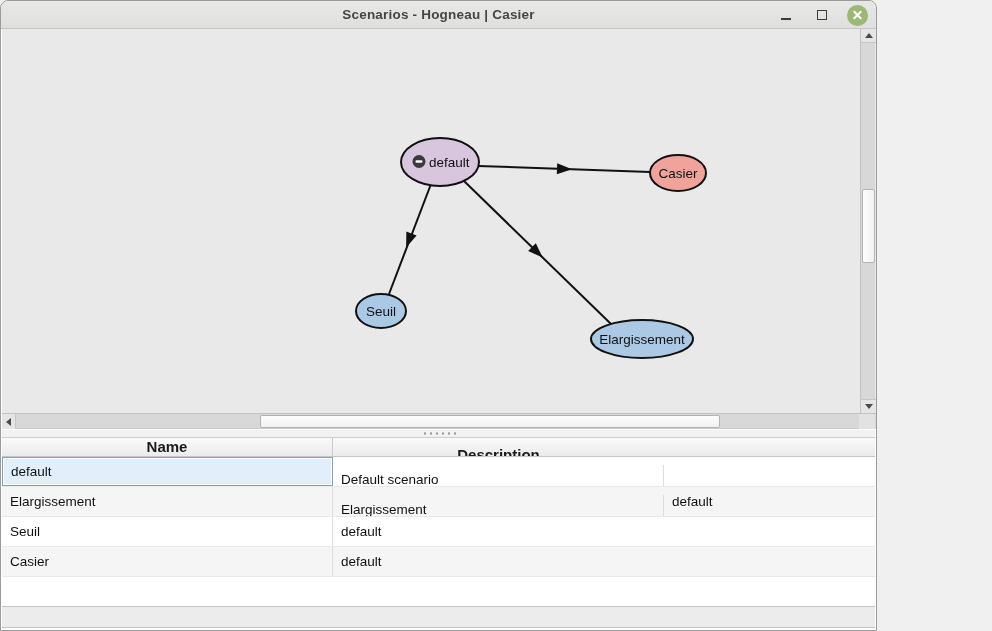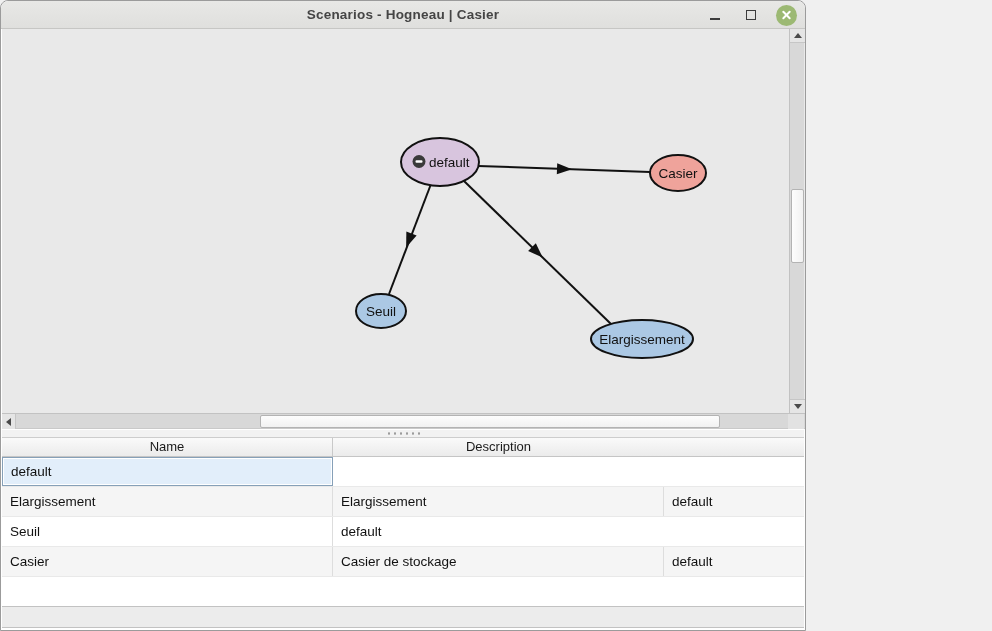--- a/index.html
+++ b/index.html
@@ -1,18 +1,18 @@
 <!DOCTYPE html>
 <html><head>
 <meta charset="utf-8">
 <style>
   * { margin:0; padding:0; box-sizing:border-box; }
   html,body { width:992px; height:631px; background:#f0f0f0; font-family:"Liberation Sans", sans-serif; }
   .window {
-    position:relative; width:806px; height:631px; background:#ffffff;
+    position:relative; width:877px; height:631px; background:#ffffff;
     border:1px solid #9b9b9b; border-radius:8px 8px 0 0; overflow:hidden;padding-left:29px;
   }
   
   .titlebar {
     position:absolute; top:0; left:0; right:0; height:28px;
     background:linear-gradient(#e8e8e6,#dfdfdd); border-bottom:1px solid #c6c6c4;
     border-radius:7px 7px 0 0; display:flex; align-items:center;
   }
   .title {
     position:absolute; left:0; right:0; text-align:center;
@@ -72,25 +72,25 @@
   }
   .grip {
     width:34px; height:3px;
     background-image:radial-gradient(circle, #9c9c9c 1px, transparent 1.3px);
     background-size:6px 3px; background-repeat:repeat-x;
   }
   
   .tablewrap { position:absolute; top:436px; left:1px; right:1px; bottom:24px; background:#ffffff; border-top:1px solid #cdcdcd; }
   .thead { display:flex; height:19px; background:linear-gradient(#fafafa,#ebebeb); border-bottom:1px solid #c5c5c5; }
   .th {
-    font-size:13px; color:#1a1a1a; text-align:center; line-height:18px;
-    border-right:1px solid #c9c9c9; overflow:hidden;
+    font-size:15px; color:#1a1a1a; text-align:center; line-height:18px;
+    border-right:1px solid #c9c9c9; overflow:hidden;font-weight:bold;
   }
   .th:last-child { border-right:none; }
-  .col-name { width:331px; } .col-desc { width:331px; } .col-parent { flex:1; }
+  .col-name { width:331px; } .col-desc { width:331px;margin-top:8px; } .col-parent { flex:1; }
   .trow { display:flex; height:30px; border-bottom:1px solid #e9e9e9; background:#ffffff; }
   .trow.alt { background:#f5f5f5; }
   .td {
     font-size:13.5px; color:#111111; padding:0 8px; line-height:29px;
     border-right:1px solid #dddddd; white-space:nowrap; overflow:hidden;
   }
   .td:last-child { border-right:none; }
   .td.selected {
     background:#e2eefa; border:1px solid #86a0b8; box-shadow:inset 0 0 0 1px #ffffff;
     line-height:27px; border-right:1px solid #86a0b8;
@@ -188,36 +188,36 @@
   </div>
 
   <div class="tablewrap">
     <div class="thead">
       <div class="th col-name">Name</div>
       <div class="th col-desc">Description</div>
     </div>
 
     <div class="trow">
       <div class="td col-name selected">default</div>
+      <div class="td col-desc">Default scenario</div>
       <div class="td col-parent"></div>
     </div>
 
     <div class="trow alt">
       <div class="td col-name">Elargissement</div>
       <div class="td col-desc">Elargissement</div>
       <div class="td col-parent">default</div>
     </div>
 
     <div class="trow">
       <div class="td col-name">Seuil</div>
       <div class="td col-parent">default</div>
     </div>
 
     <div class="trow alt">
       <div class="td col-name">Casier</div>
-      <div class="td col-desc">Casier de stockage</div>
       <div class="td col-parent">default</div>
     </div>
   </div>
 
   <div class="statusbar"></div>
 
 </div>
 
 </body></html>

